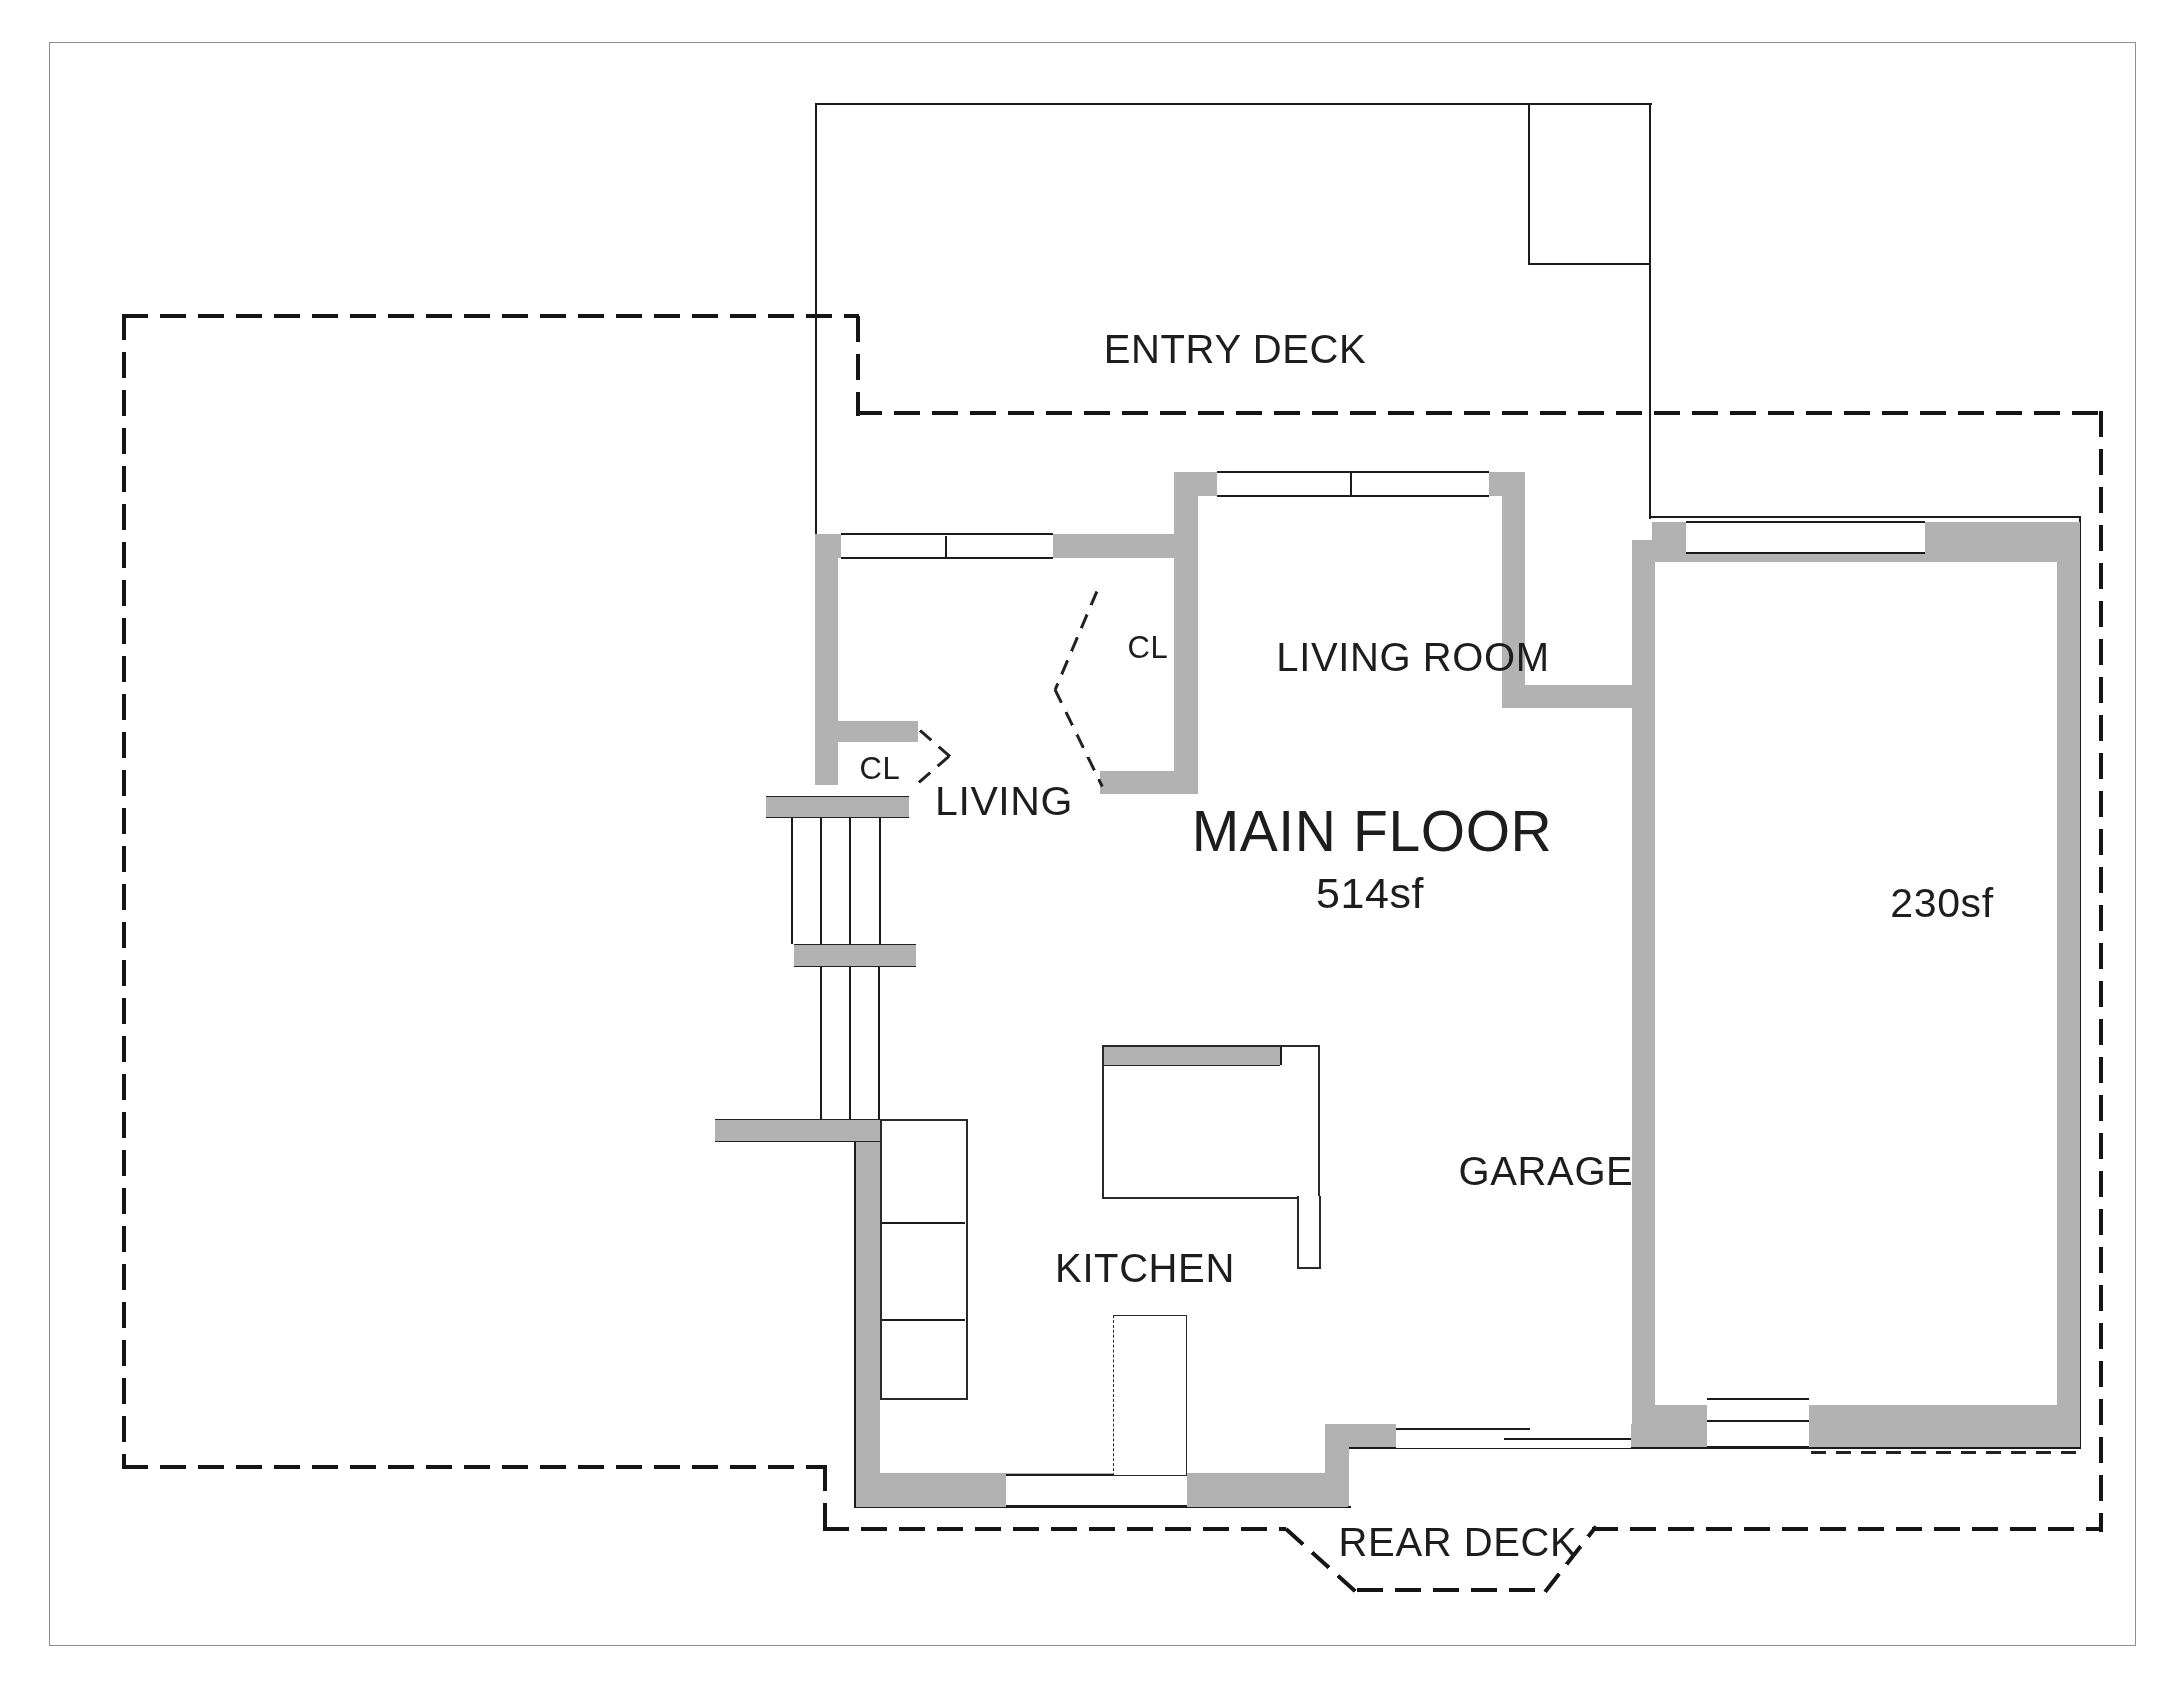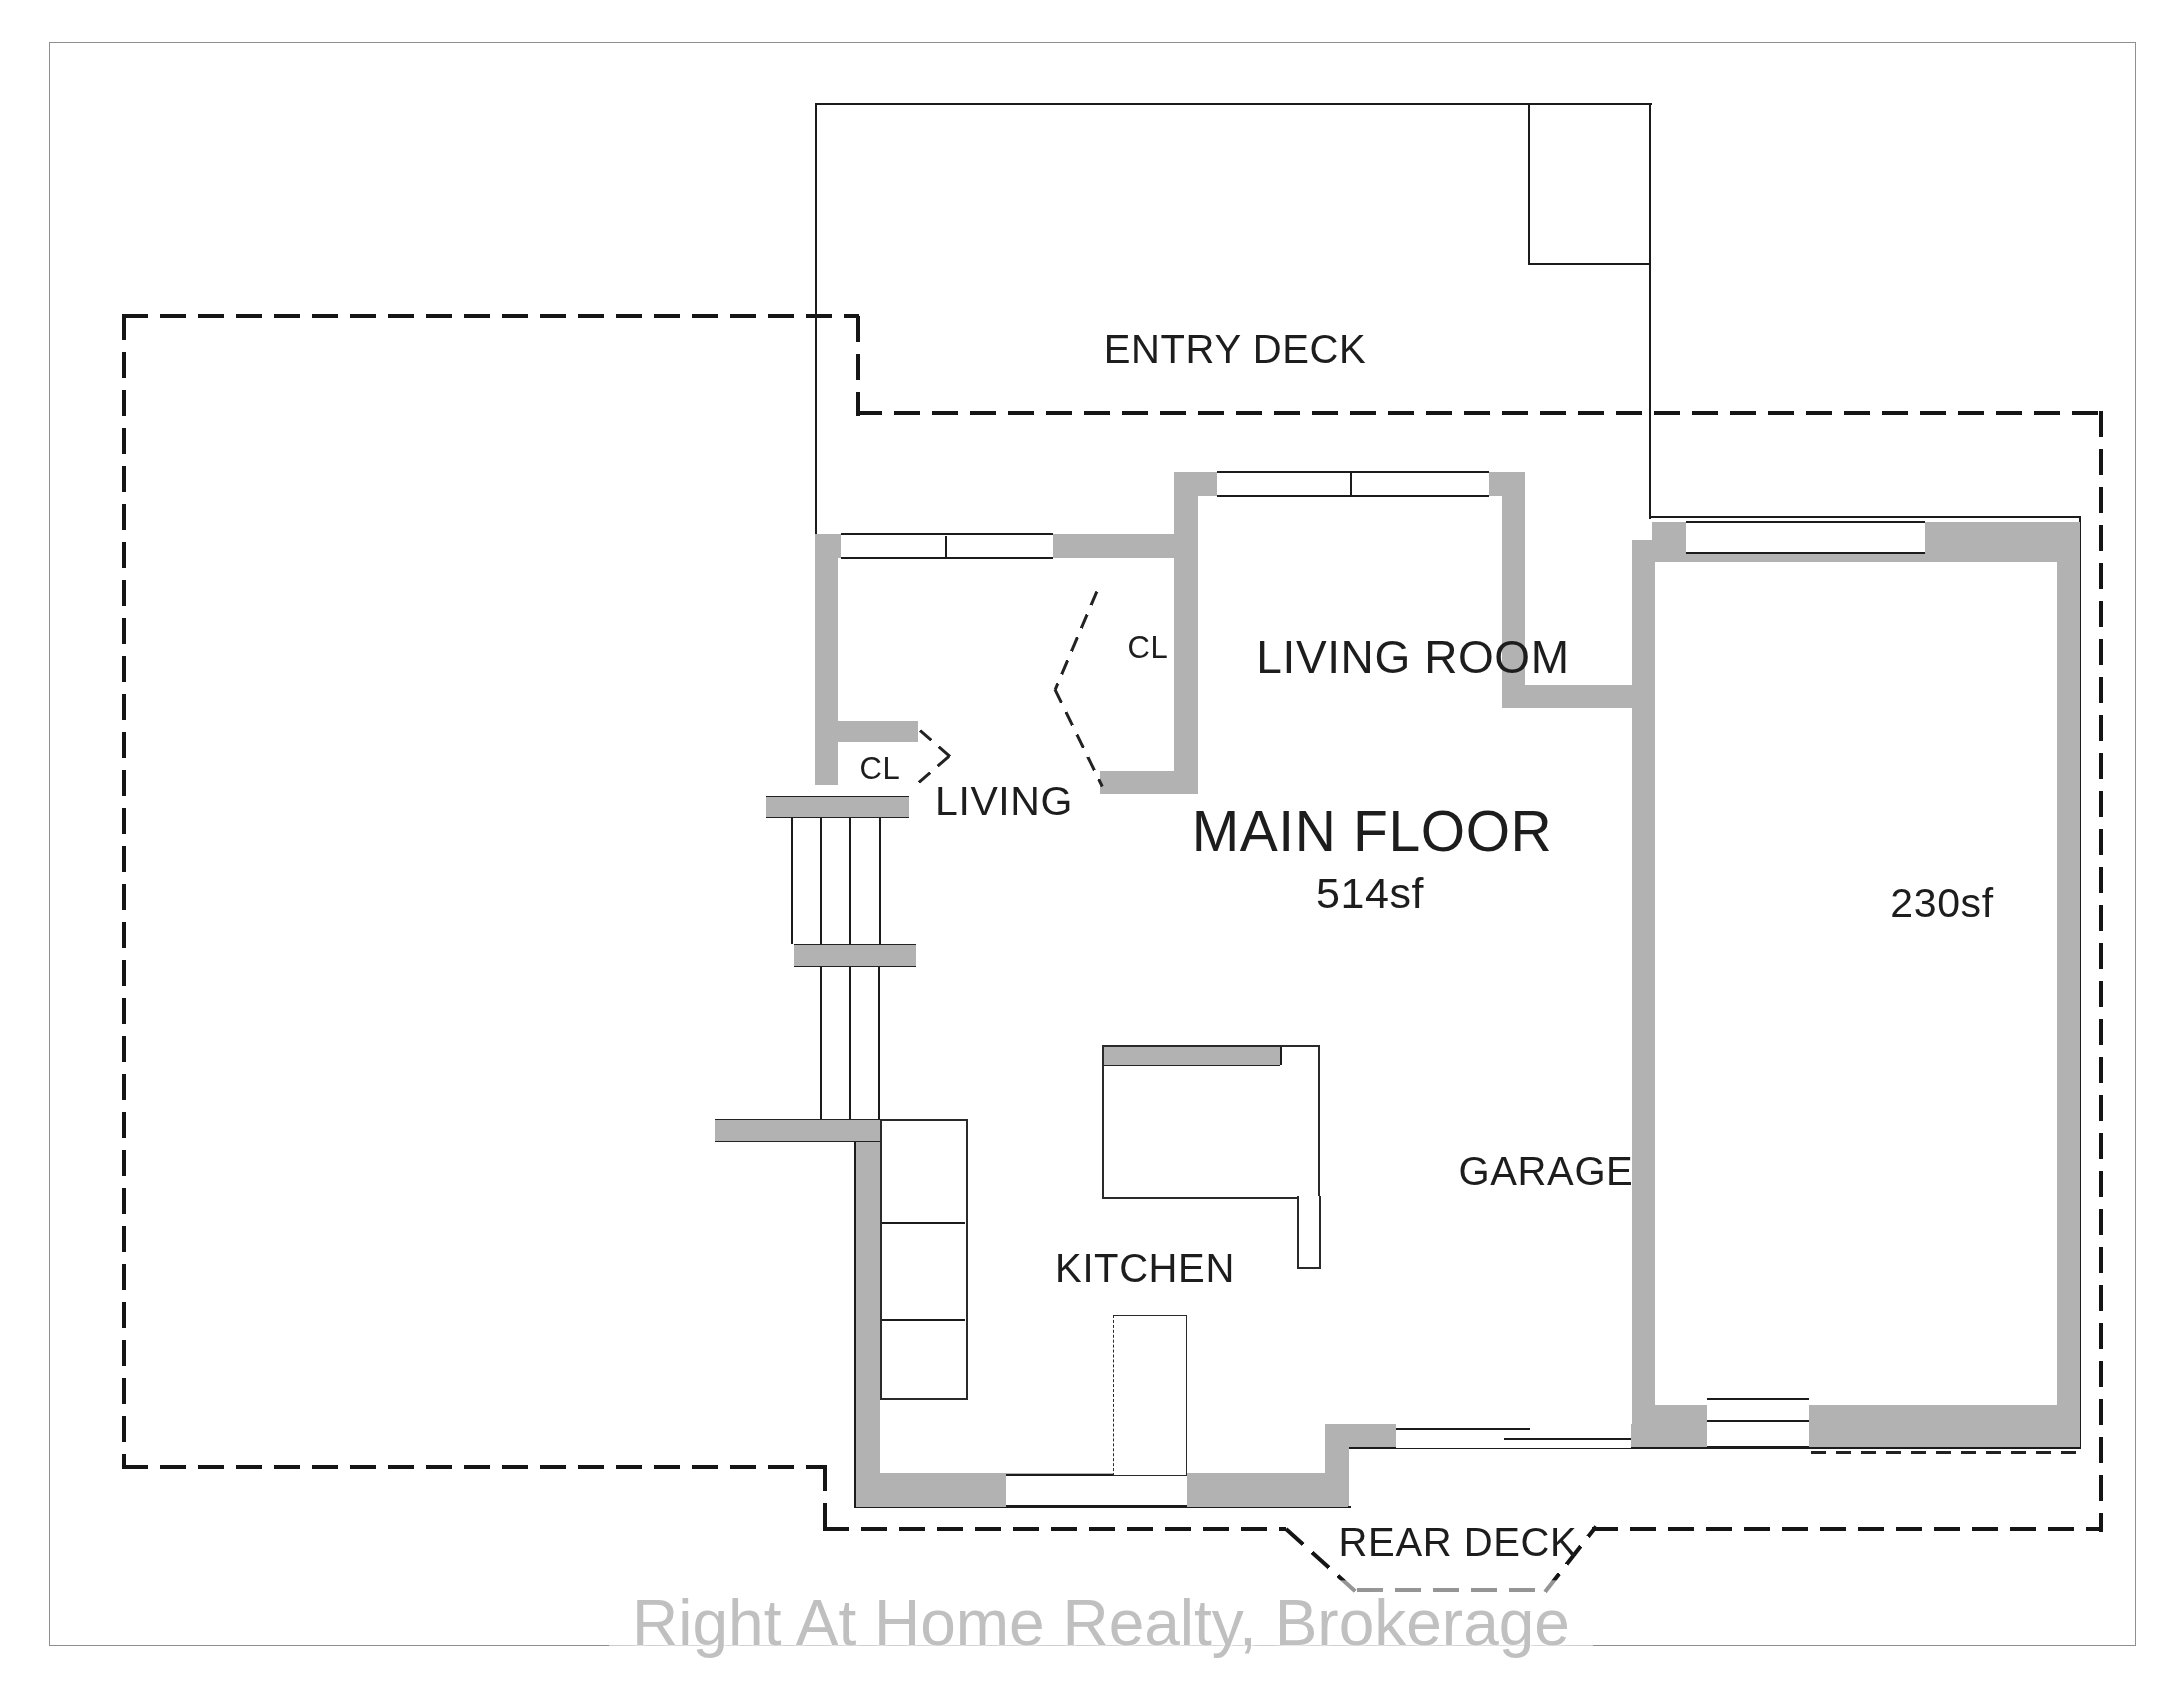--- a/index.html
+++ b/index.html
@@ -109,27 +109,26 @@
   <div class="counter" style="left:880px;top:1119px;width:88px;height:281px;"></div>
   <div class="tline" style="left:882px;top:1222px;width:83px;height:2.3px;"></div>
   <div class="tline" style="left:882px;top:1319px;width:83px;height:2.3px;"></div>
   <div class="counter" style="left:1102px;top:1045px;width:218px;height:154px;"></div>
   <div style="position:absolute;left:1104px;top:1047px;width:176px;height:18px;background:var(--wall);border-bottom:1.7px solid #222;"></div>
   <div class="tline" style="left:1280px;top:1047px;width:1.7px;height:18px;"></div>
   <div style="position:absolute;left:1297px;top:1196px;width:24px;height:73px;background:#fff;border-left:2.3px solid #2a2a2a;border-right:2.3px solid #2a2a2a;border-bottom:2.3px solid #2a2a2a;box-sizing:border-box;"></div>
   <div style="position:absolute;left:1113px;top:1315px;width:74px;height:161px;background:#fff;border:1.7px solid #2a2a2a;border-left-style:dashed;box-sizing:border-box;"></div>
 
   <div class="label" style="left:1235px;top:349px;font-size:40px;">ENTRY DECK</div>
-  <div class="label" style="left:1413px;top:657px;font-size:46px;">LIVING ROOM</div>
+  <div class="label" style="left:1413px;top:657px;font-size:40px;">LIVING ROOM</div>
   <div class="label" style="left:1148px;top:648px;font-size:31px;">CL</div>
   <div class="label" style="left:1004px;top:801px;font-size:41px;">LIVING</div>
   <div class="label" style="left:880px;top:769px;font-size:31px;">CL</div>
   <div class="label" style="left:1372px;top:831px;font-size:57px;">MAIN FLOOR</div>
   <div class="label" style="left:1370px;top:893px;font-size:43px;">514sf</div>
   <div class="label" style="left:1942px;top:903px;font-size:41px;">230sf</div>
   <div class="label" style="left:1546px;top:1171px;font-size:40px;">GARAGE</div>
   <div class="label" style="left:1145px;top:1268px;font-size:40px;">KITCHEN</div>
   <div class="label" style="left:1458px;top:1542px;font-size:40px;">REAR DECK</div>
 
-  <div class="wm" style="left:1101px;top:1623px;font-size:64px;">Right At Home Realty, Brokerage</div>
 
 </div>
 
 
 </body></html>

